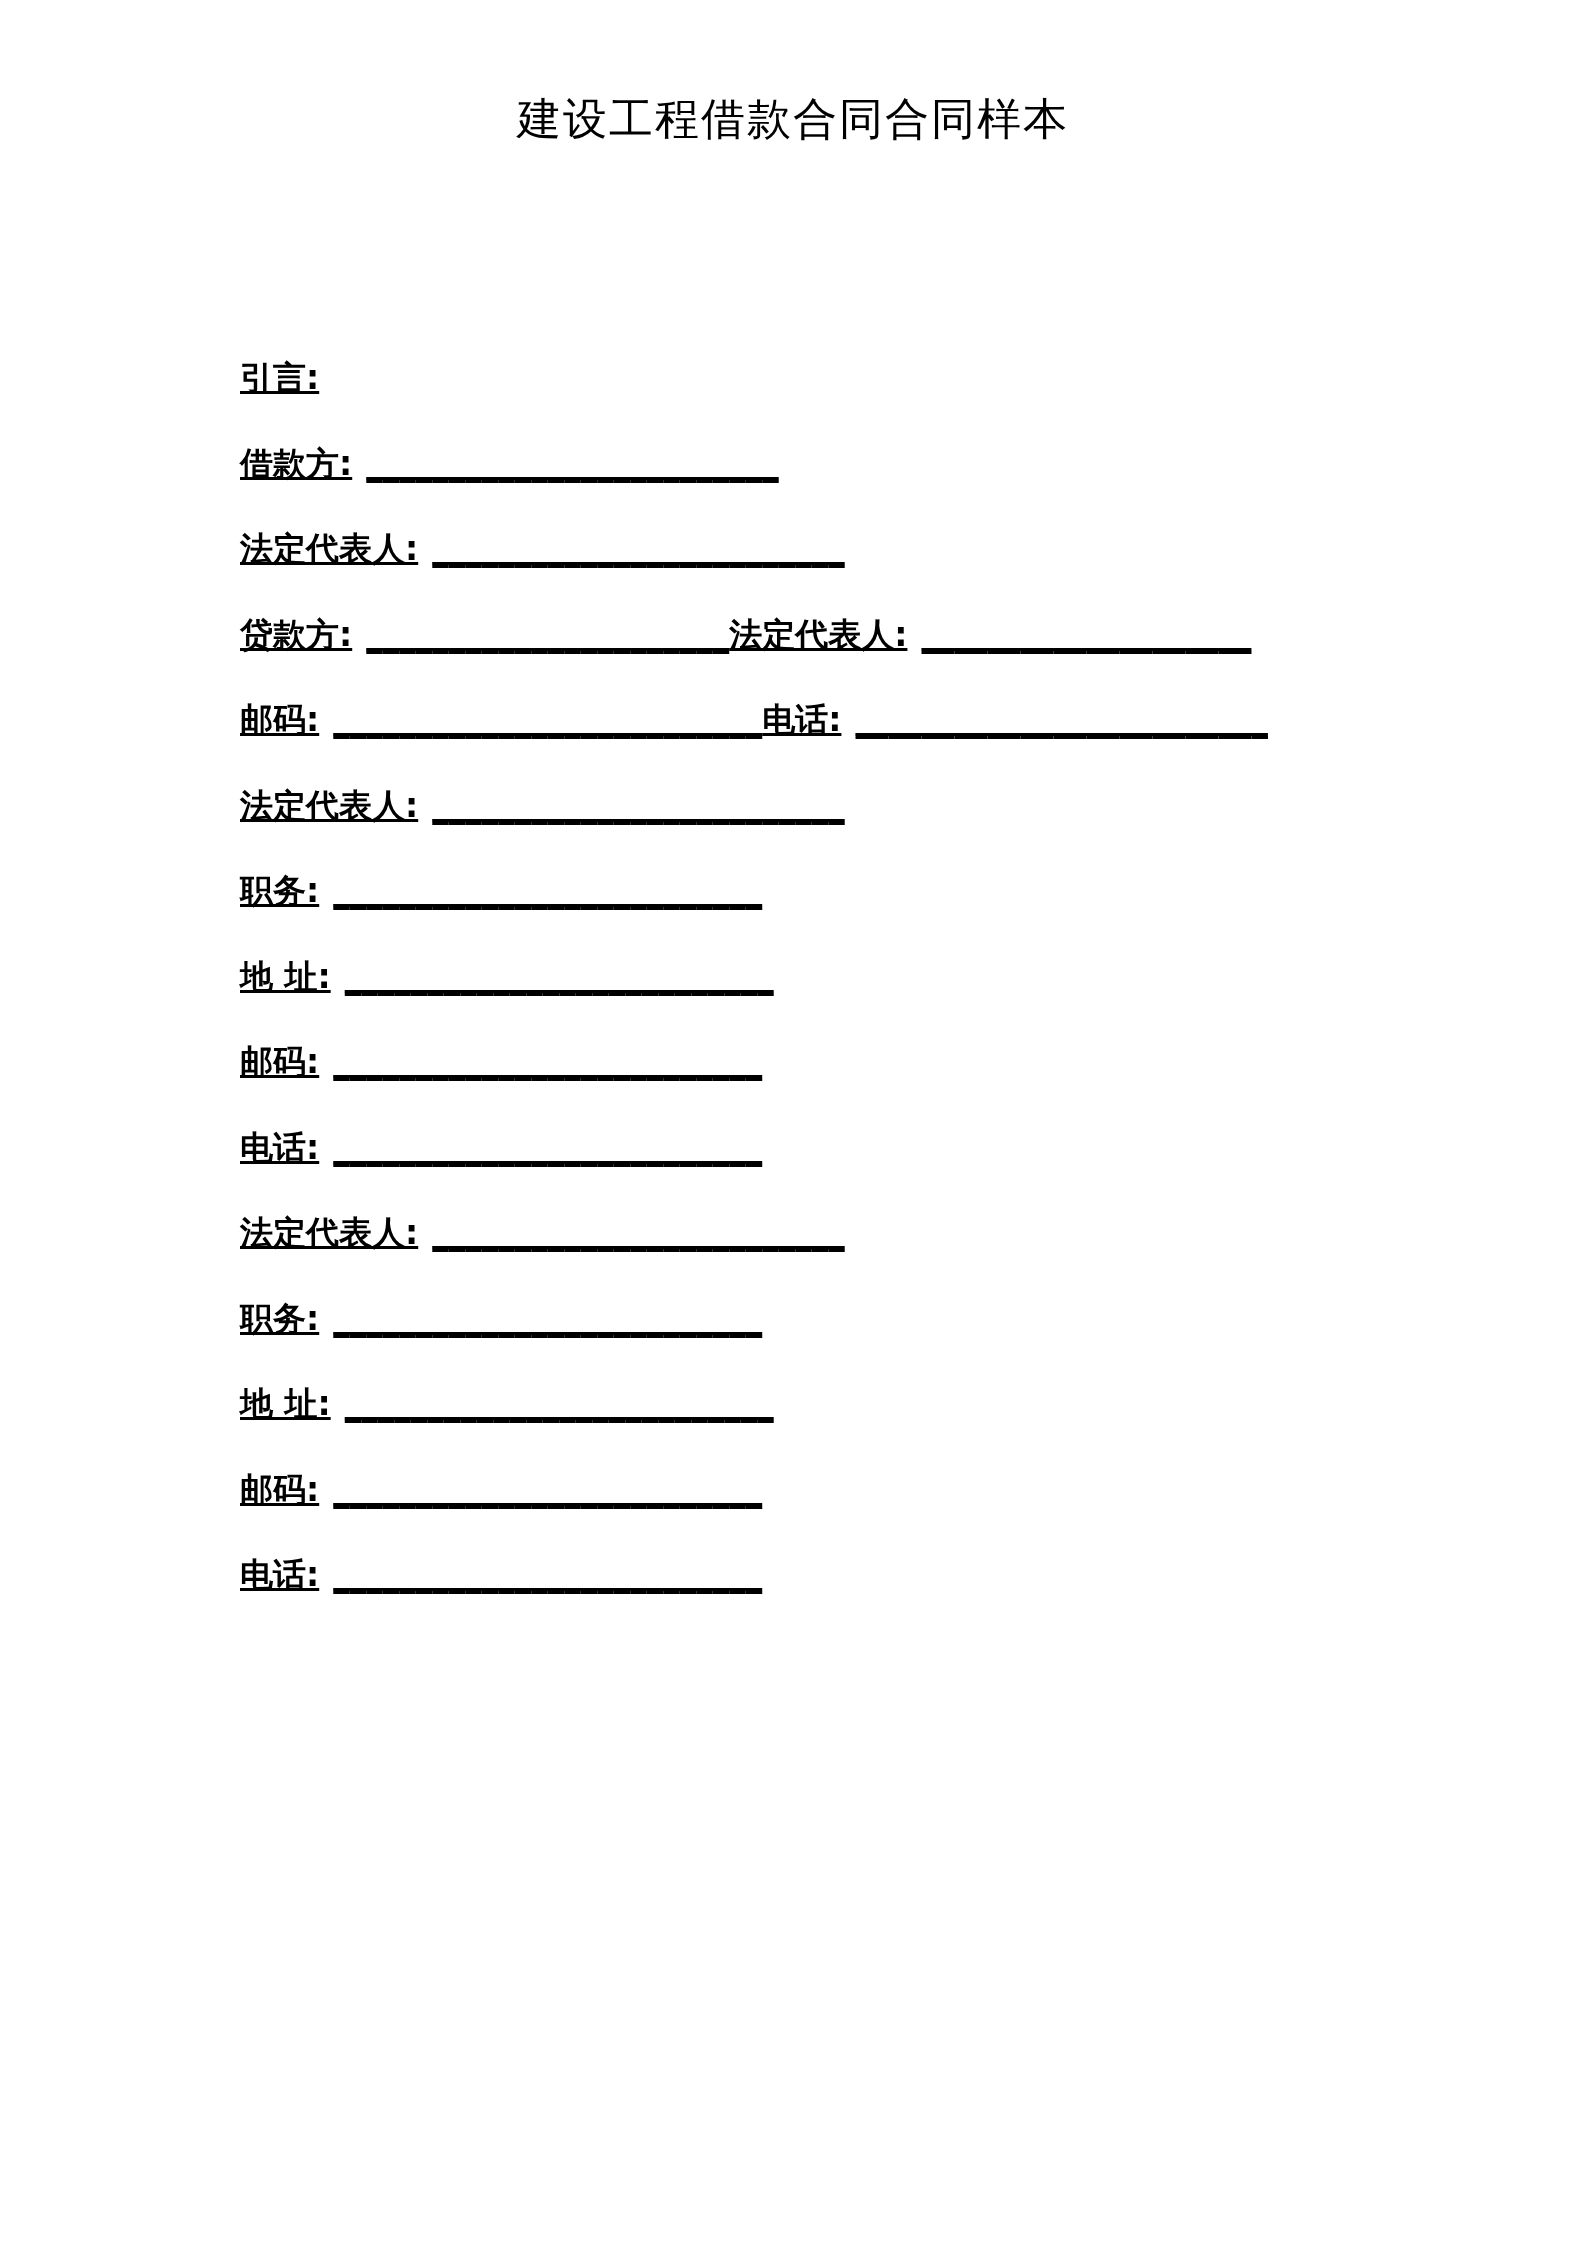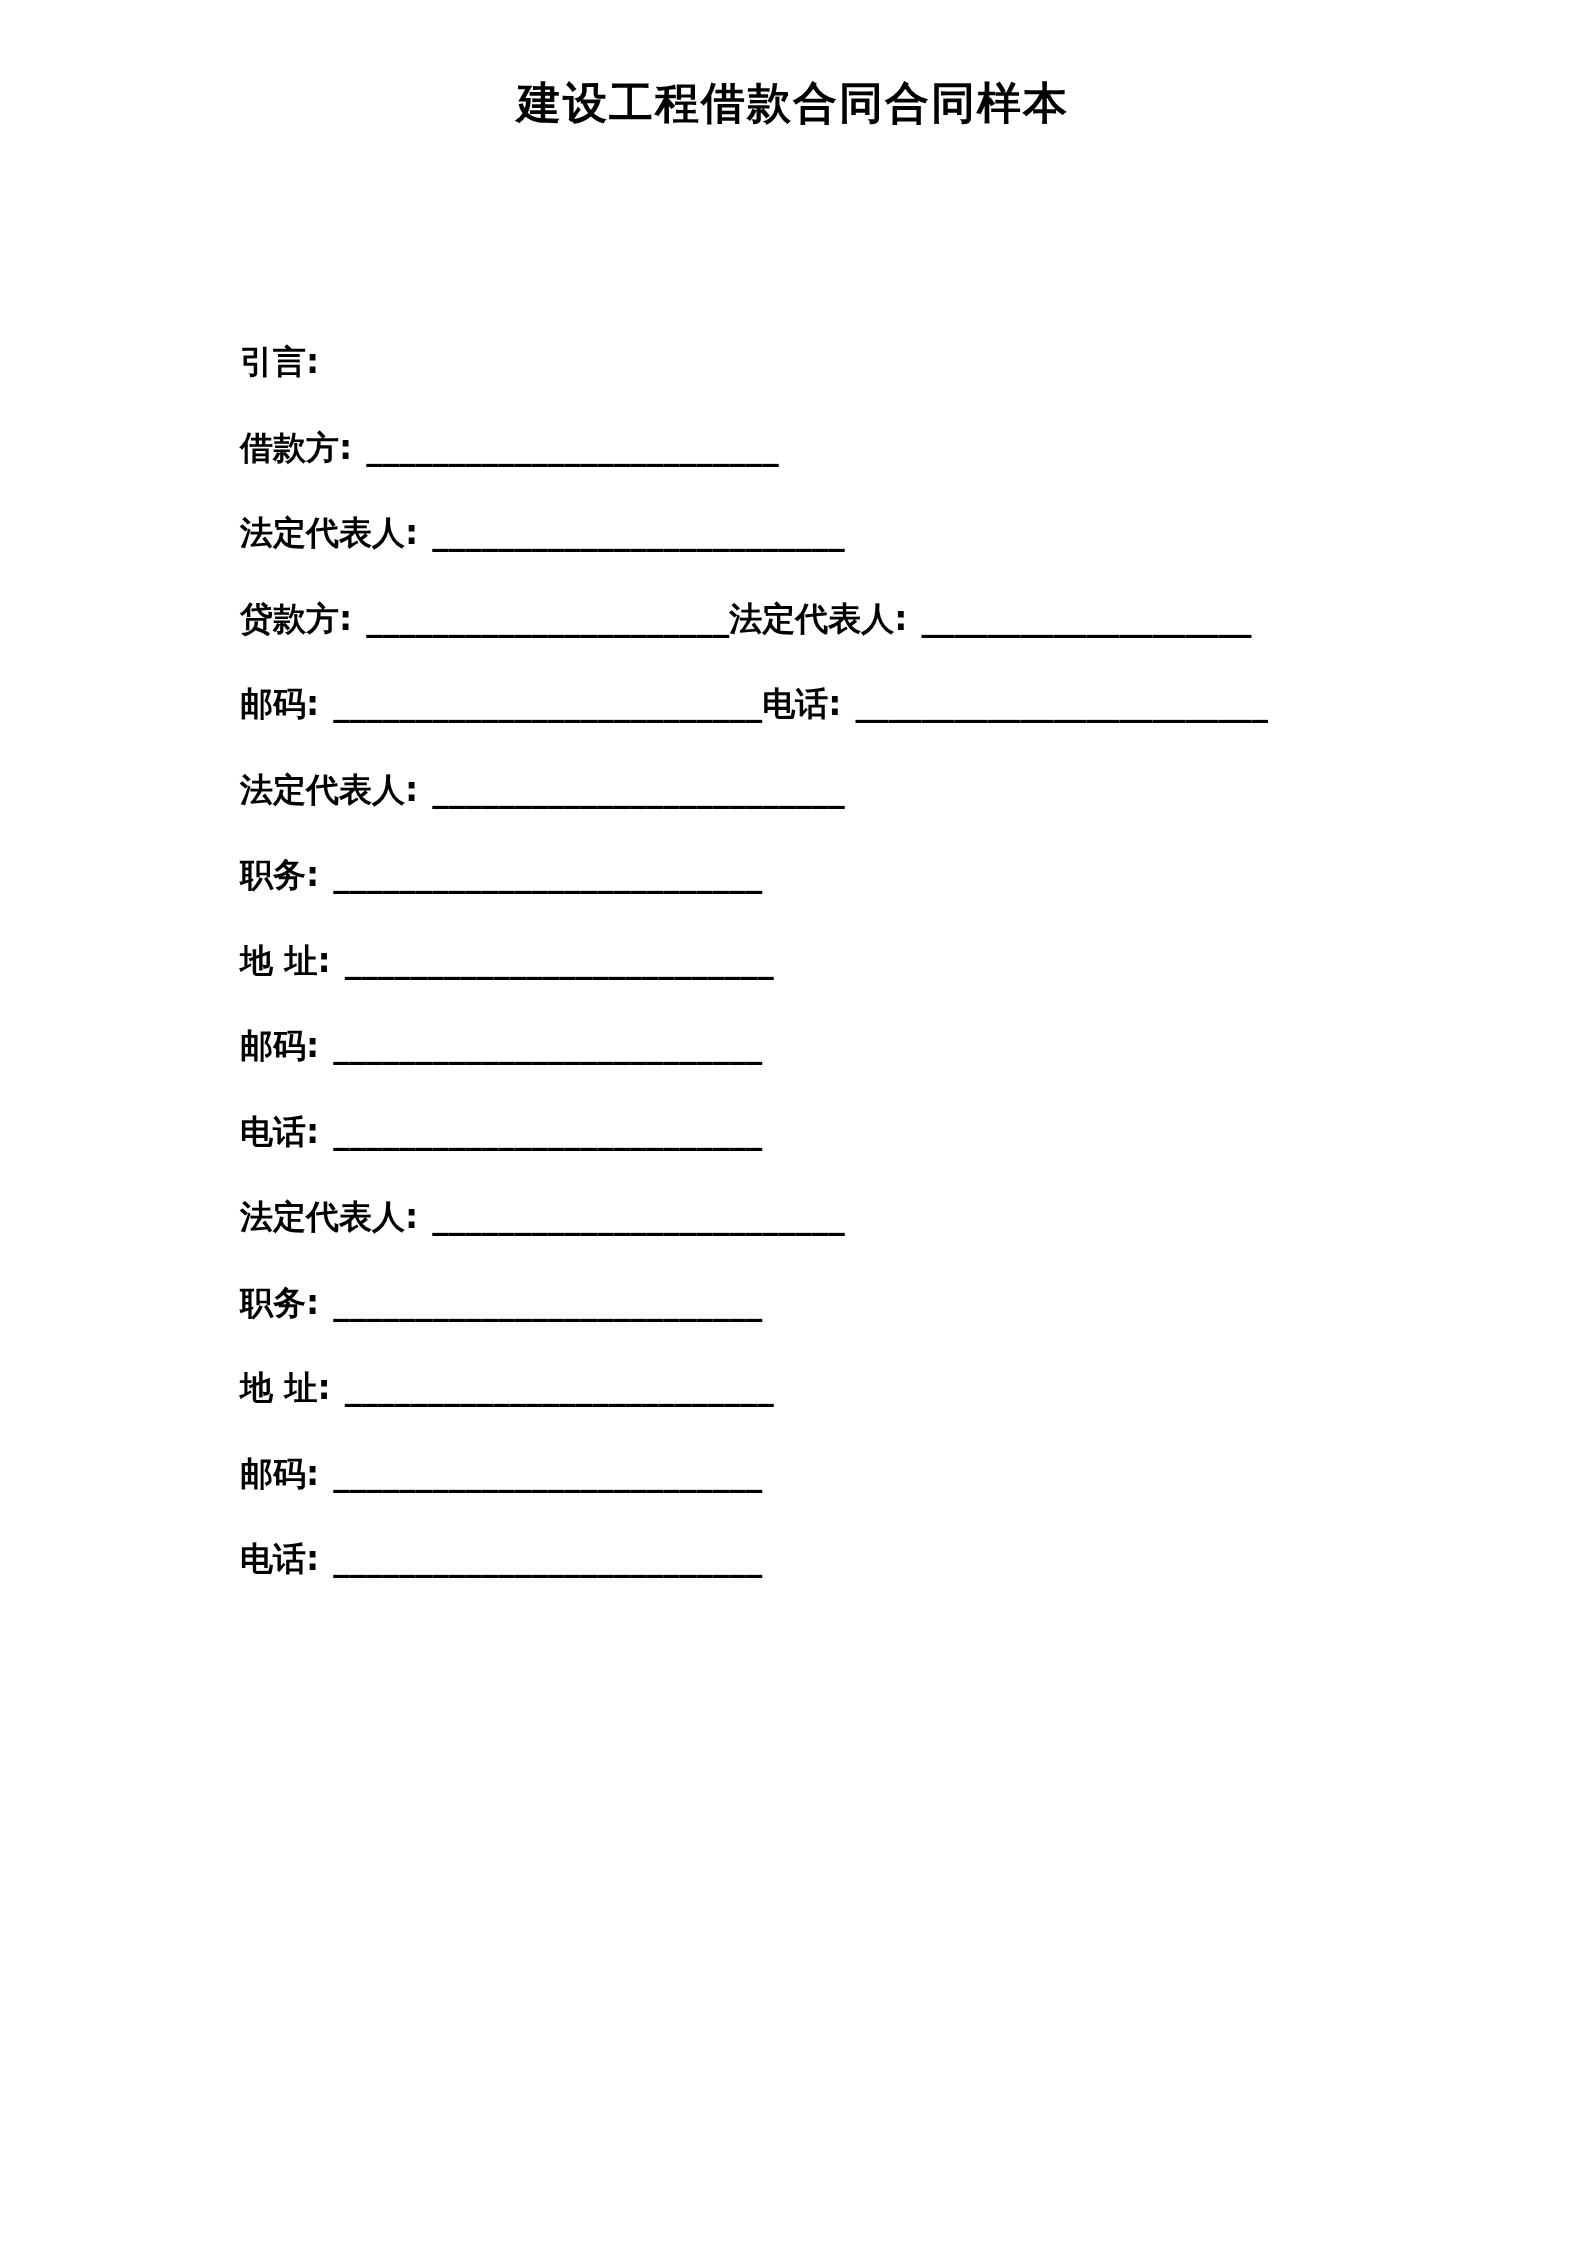--- a/index.html
+++ b/index.html
@@ -6,37 +6,38 @@
   .page {
     position: relative;
     width: 1586px;
     height: 2244px;
     background: #ffffff;
     color: #000000;
     font-family: "DejaVu Sans", sans-serif;
     overflow: hidden;
   }
   .title {
-    margin: 0;
+    margin: 16px;
     padding-top: 75px;
     text-align: center;
     font-size: 44px;
     line-height: 56px;
-    font-weight: 700;
+    font-weight: 400;
     letter-spacing: 2px;
   }
   .content {
     margin: 188px 120px 0 240px;
   }
   .line {
     margin: 0;
     font-size: 33px;
     line-height: 85.5px;
     font-weight: 700;
     white-space: nowrap;
+    text-decoration: underline;
   }
   .blank {
     margin-left: 14px;
     letter-spacing: 0;
   }
 </style>
 </head>
 <body>
 
 <div class="page">

